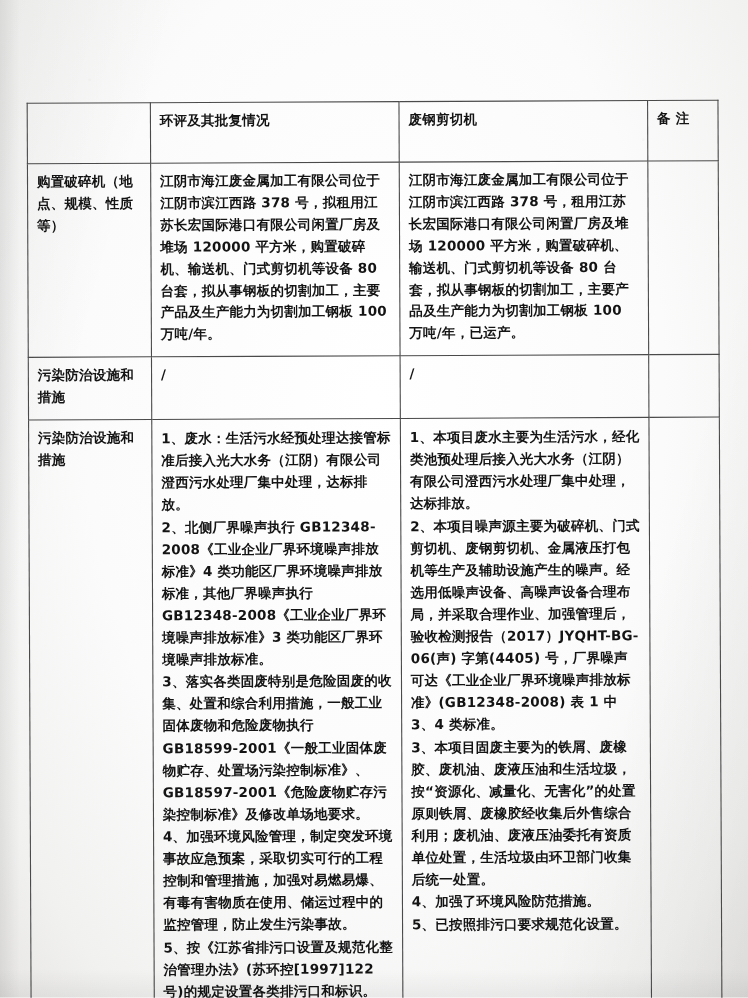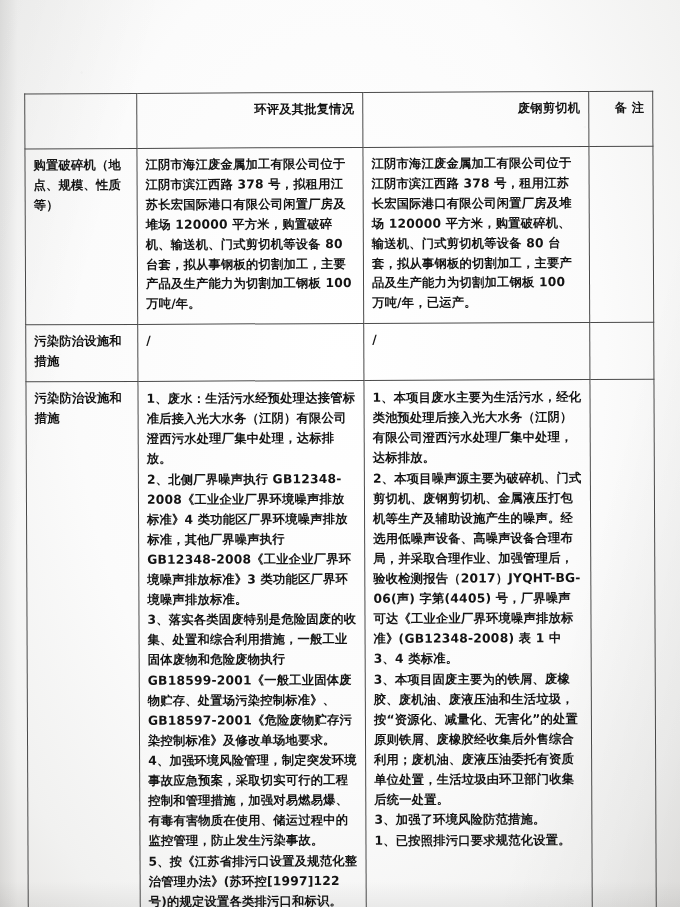--- a/index.html
+++ b/index.html
@@ -50,21 +50,21 @@
     font-weight: bold;
     color: #141414;
     letter-spacing: 0.2px;
   }
   .col-label { width: 112px; }
   .col-a { width: 226px; }
   .col-b { width: 226px; }
   .col-note { width: 64px; }
 
   thead td {
-    text-align: right;
+    text-align: left;
     vertical-align: middle;
     height: 38px;
     font-size: 13.2px;
     padding-top: 10px;
     padding-bottom: 10px;
   }
   .head-blank {
     background: transparent;
   }
   .label-cell {
@@ -165,22 +165,22 @@
             <p>1、废水：生活污水经预处理达接管标准后接入光大水务（江阴）有限公司澄西污水处理厂集中处理，达标排放。</p>
             <p>2、北侧厂界噪声执行 GB12348-2008《工业企业厂界环境噪声排放标准》4 类功能区厂界环境噪声排放标准，其他厂界噪声执行 GB12348-2008《工业企业厂界环境噪声排放标准》3 类功能区厂界环境噪声排放标准。</p>
             <p>3、落实各类固废特别是危险固废的收集、处置和综合利用措施，一般工业固体废物和危险废物执行 GB18599-2001《一般工业固体废物贮存、处置场污染控制标准》、GB18597-2001《危险废物贮存污染控制标准》及修改单场地要求。</p>
             <p>4、加强环境风险管理，制定突发环境事故应急预案，采取切实可行的工程控制和管理措施，加强对易燃易爆、有毒有害物质在使用、储运过程中的监控管理，防止发生污染事故。</p>
             <p>5、按《江苏省排污口设置及规范化整治管理办法》(苏环控[1997]122 号)的规定设置各类排污口和标识。</p>
           </td>
           <td class="body-cell">
             <p>1、本项目废水主要为生活污水，经化类池预处理后接入光大水务（江阴）有限公司澄西污水处理厂集中处理，达标排放。</p>
             <p>2、本项目噪声源主要为破碎机、门式剪切机、废钢剪切机、金属液压打包机等生产及辅助设施产生的噪声。经选用低噪声设备、高噪声设备合理布局，并采取合理作业、加强管理后，验收检测报告（2017）JYQHT-BG-06(声) 字第(4405) 号，厂界噪声可达《工业企业厂界环境噪声排放标准》(GB12348-2008) 表 1 中 3、4 类标准。</p>
             <p>3、本项目固废主要为的铁屑、废橡胶、废机油、废液压油和生活垃圾，按“资源化、减量化、无害化”的处置原则铁屑、废橡胶经收集后外售综合利用；废机油、废液压油委托有资质单位处置，生活垃圾由环卫部门收集后统一处置。</p>
-            <p>3、加强了环境风险防范措施。</p>
-            <p>1、已按照排污口要求规范化设置。</p>
+            <p>4、加强了环境风险防范措施。</p>
+            <p>5、已按照排污口要求规范化设置。</p>
           </td>
           <td class="note-cell"></td>
         </tr>
       </tbody>
     </table>
   </div>
 
   <div class="noise"></div>
   <div class="edge-left"></div>
   <div class="edge-bottom"></div>

